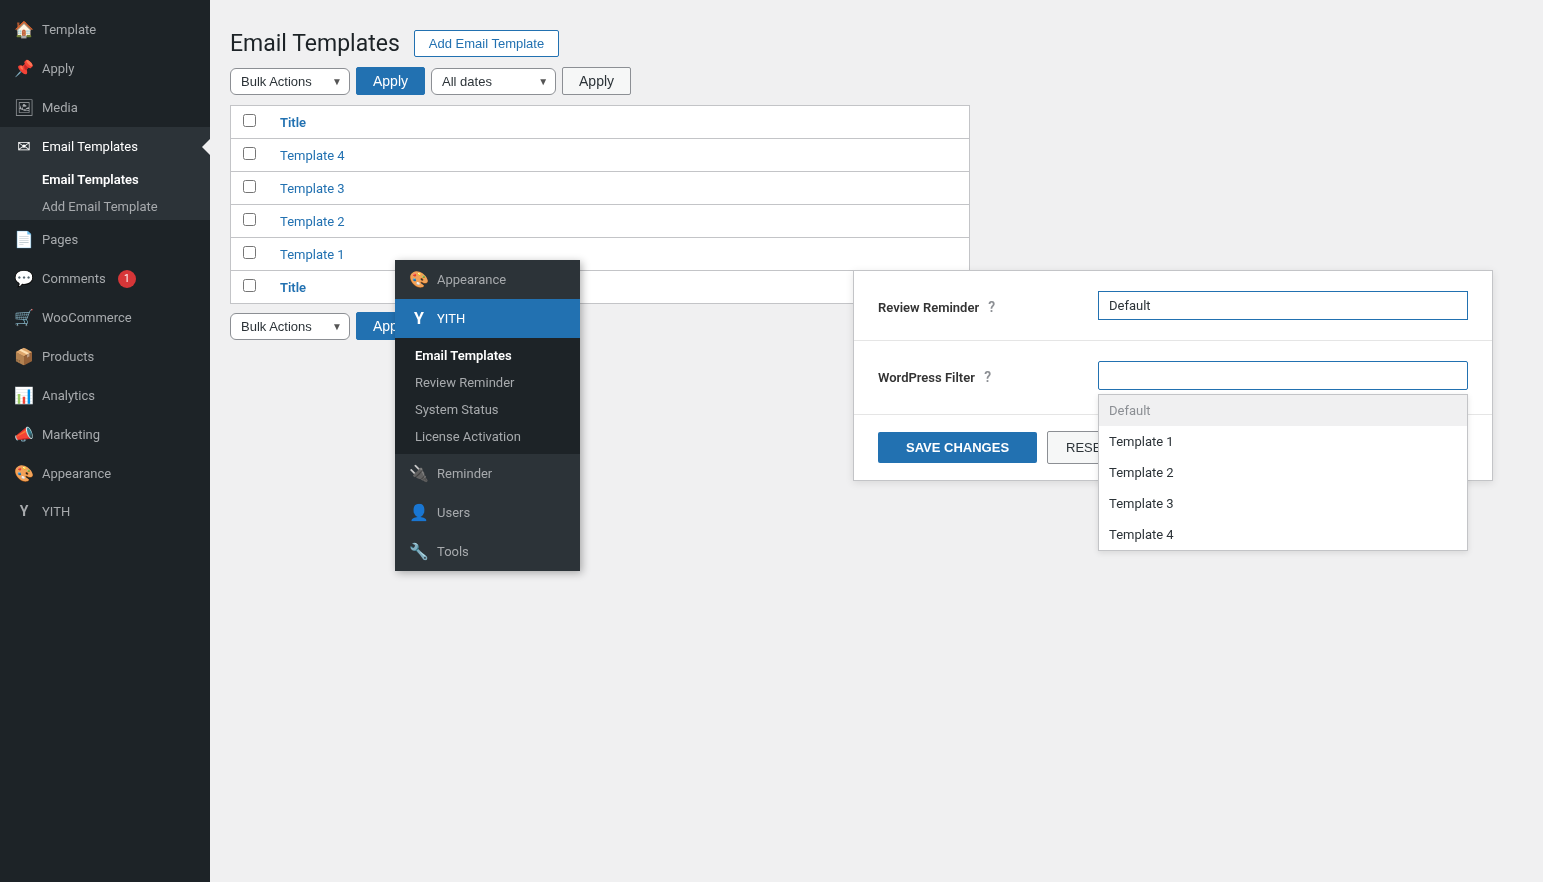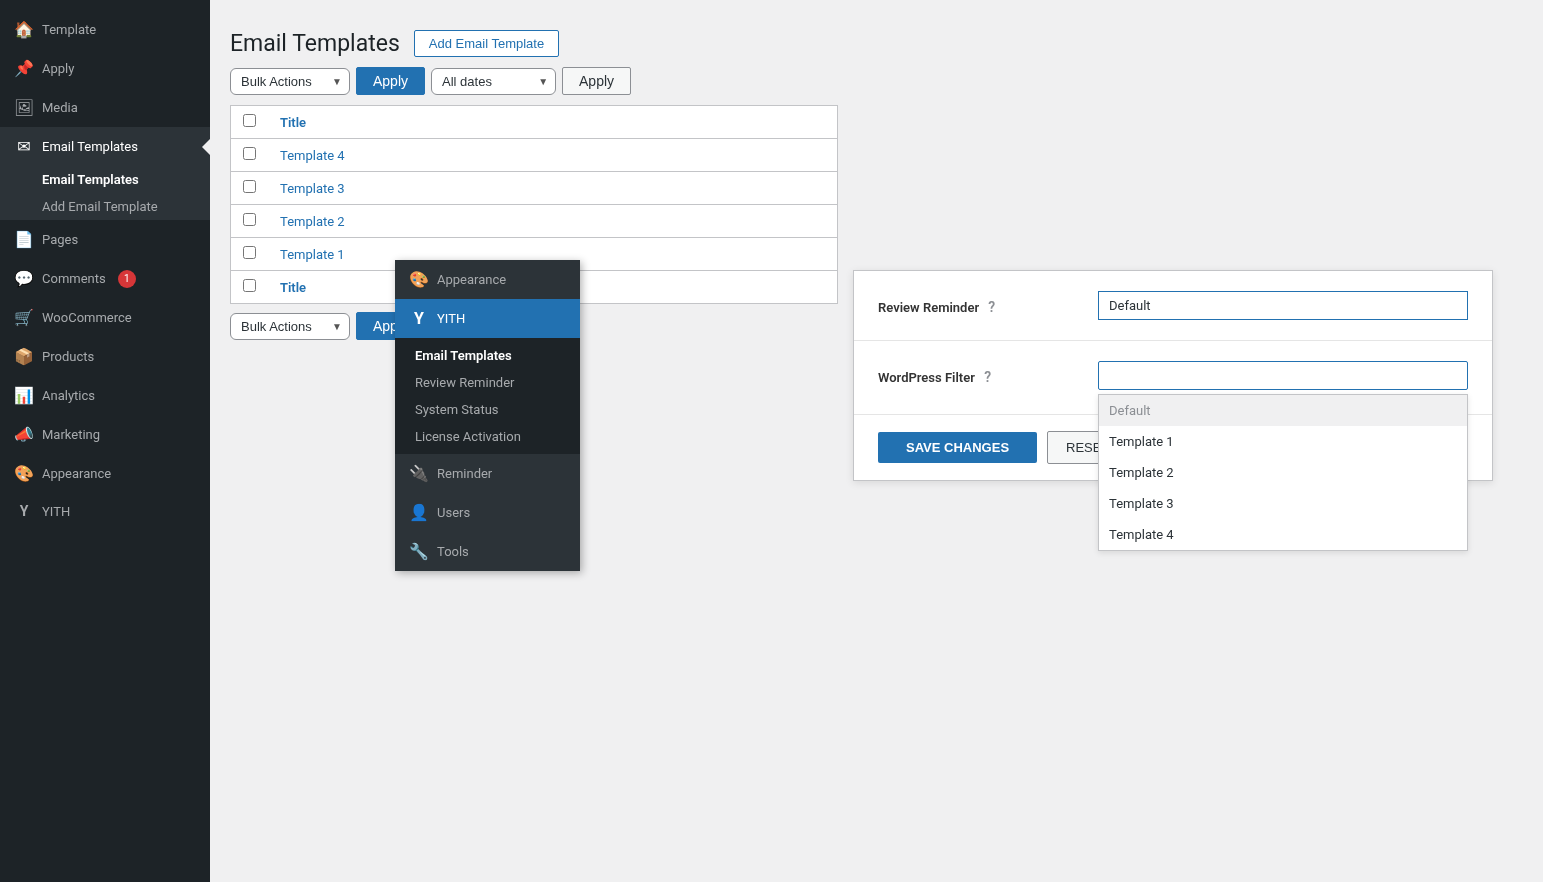--- a/index.html
+++ b/index.html
@@ -131,21 +131,21 @@
       cursor: pointer;
       font-size: 14px;
       border-radius: 2px;
     }
     .btn-primary { background: #2271b1; color: #fff; border-color: #2271b1; }
     
     .wp-table {
       background: #fff;
       border: 1px solid #c3c4c7;
       border-collapse: collapse;
-      width: 608px;
+      width: 740px;
     }
     .wp-table th, .wp-table td {
       border-bottom: 1px solid #c3c4c7;
       padding: 8px 12px;
       text-align: left;
     }
     .wp-table th { font-weight: 600; color: #2c3338; }
     .wp-table tr:last-child td { border-bottom: none; }
     .wp-table .link-cell a { color: #2271b1; text-decoration: none; font-size: 13px; }
     .checkbox-col { width: 20px; }

